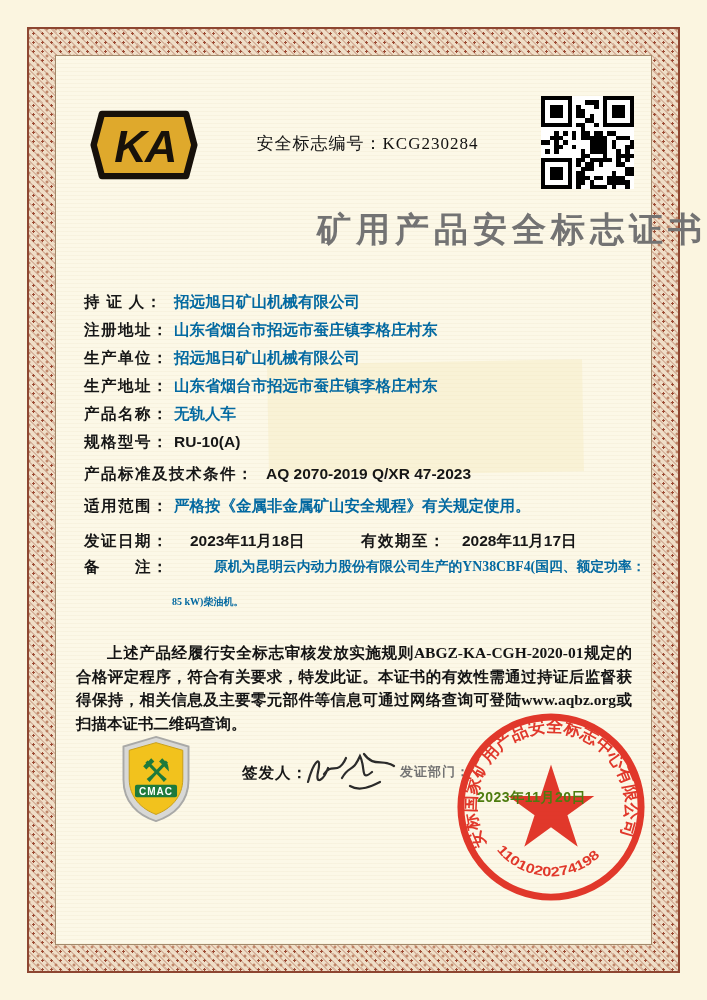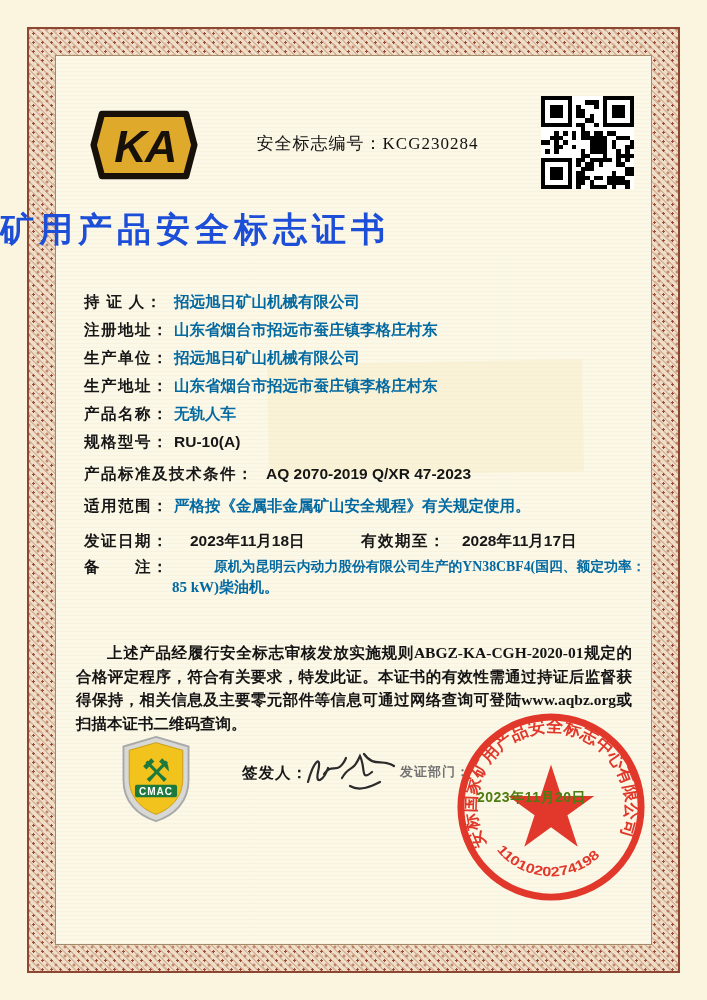--- a/index.html
+++ b/index.html
@@ -26,40 +26,40 @@
     position:absolute;left:268px;top:362px;width:315px;height:112px;
     background:#f7ecc0;opacity:.45;transform:rotate(-1deg);
   }
 
   
   .ka-logo{position:absolute;left:90px;top:110px;width:108px;height:70px;}
   .cert-no{position:absolute;left:0;right:0;top:132px;text-align:center;transform:translateX(14px);
     font-size:17px;color:#111;letter-spacing:1px;}
   .qr{position:absolute;left:541px;top:96px;width:93px;height:93px;}
 
-  .title{position:absolute;left:0;right:0;top:207px;text-align:left;
-    font-size:34px;font-weight:bold;color:#1d4ed8;letter-spacing:5px;}
+  .title{position:absolute;left:0;right:0;top:207px;text-align:right;
+    font-size:34px;font-weight:bold;color:#737373;letter-spacing:5px;}
 
   
   .fields{position:absolute;left:84px;top:292px;width:556px;font-size:15.5px;color:#161616;}
   .frow{display:flex;align-items:flex-start;height:28px;line-height:20px;}
   .frow.gap1{margin-top:4px;}
   .frow.gap2{margin-top:7px;gap:16px;}
   .flabel{font-weight:bold;letter-spacing:1.5px;width:90px;flex-shrink:0;white-space:nowrap;}
   .flabel.auto{width:auto;margin-right:12px;}
   .kai{font-weight:600;color:#0369a1;white-space:nowrap;}
   .bval{font-family:"Liberation Sans","DejaVu Sans",sans-serif;font-weight:bold;white-space:nowrap;}
   .ivalue{width:155px;flex-shrink:0;}
   .ilabel2{font-weight:bold;letter-spacing:1.5px;width:85px;flex-shrink:0;white-space:nowrap;}
 
   .remark{position:absolute;left:84px;top:556px;width:560px;font-size:15.5px;color:#161616;}
   .remark-row{display:flex;line-height:21px;}
   .remark-label{font-weight:bold;letter-spacing:1.5px;width:122px;flex-shrink:0;white-space:nowrap;}
   .remark-l1{margin-left:8px;font-size:13.8px;}
-  .remark-l2{margin-left:88px;font-size:15px;line-height:21px;}
+  .remark-l2{margin-left:88px;font-size:10px;line-height:21px;margin-top:14px;}
 
   .statement{position:absolute;left:76px;top:641px;width:556px;
     font-size:15.5px;font-weight:bold;color:#141414;line-height:23.5px;
     text-align:justify;text-indent:2em;}
 
   
   .cmac{position:absolute;left:117px;top:735px;width:78px;height:88px;}
   .signer-label{position:absolute;left:242px;top:763px;font-size:15.5px;font-weight:bold;letter-spacing:1px;color:#161616;}
   .signature{position:absolute;left:300px;top:742px;width:100px;height:58px;}
   .dept-label{position:absolute;left:400px;top:763px;font-size:13px;font-weight:bold;letter-spacing:1px;color:#737373;}

